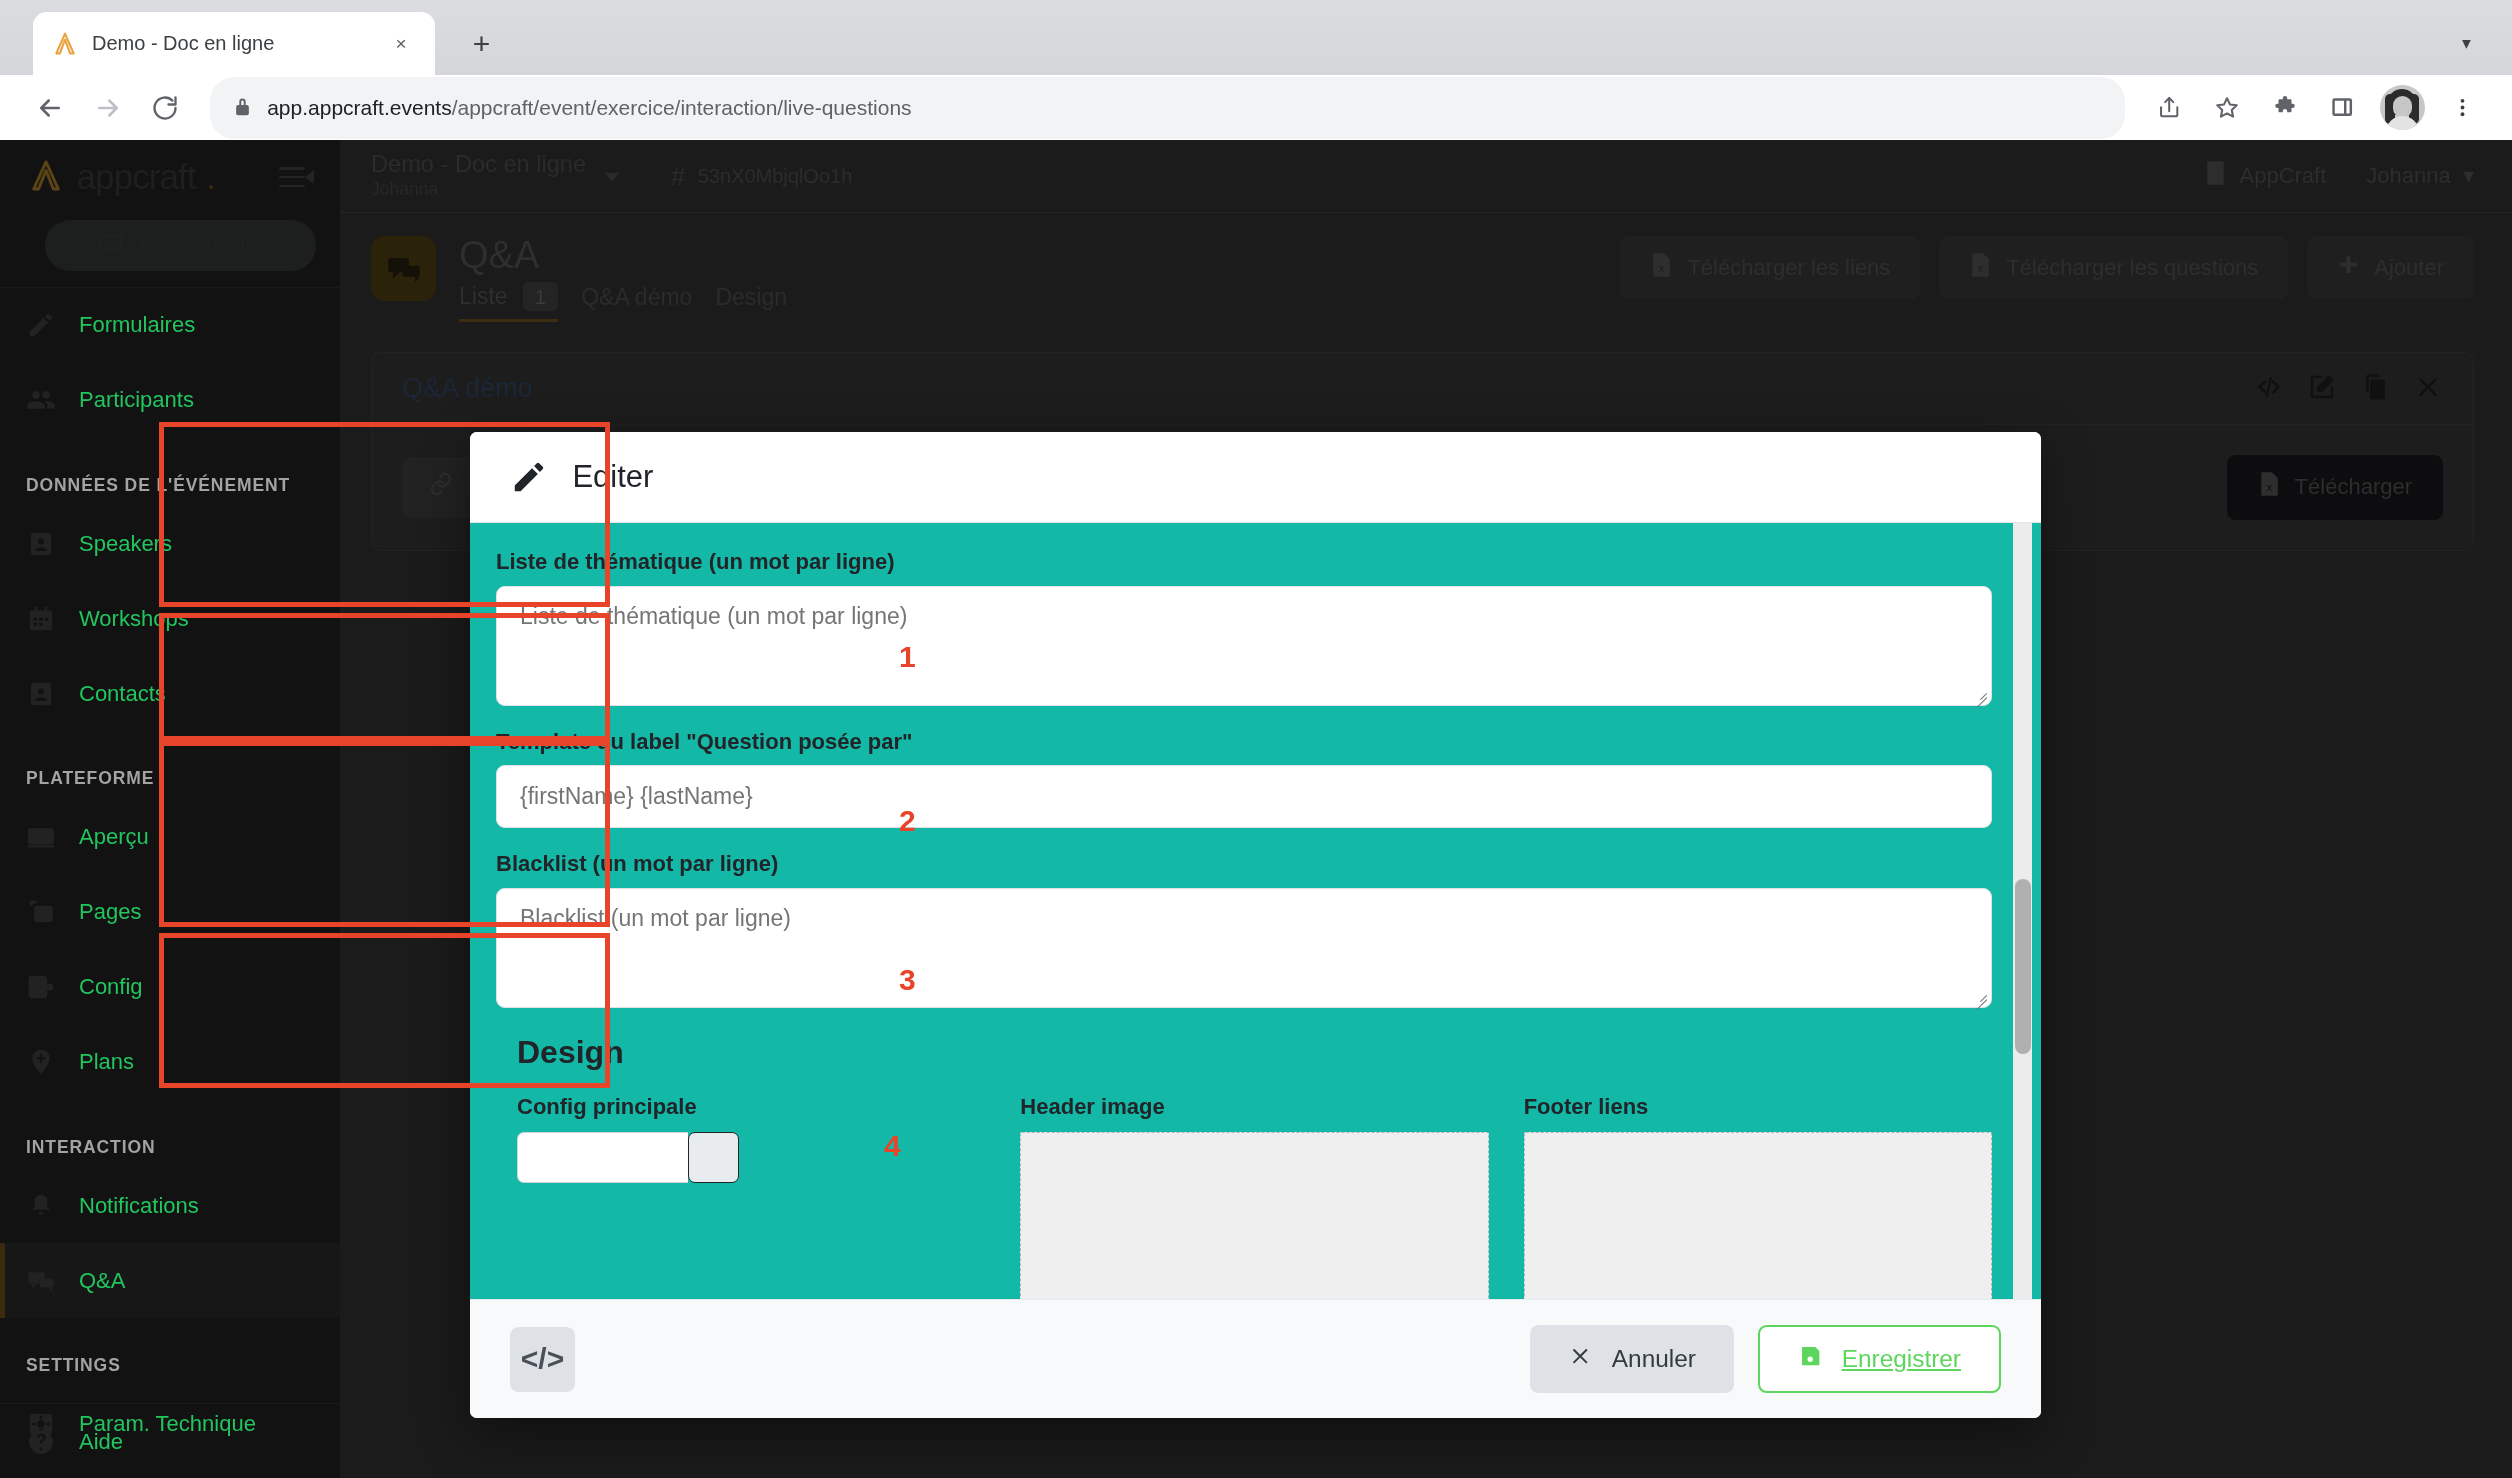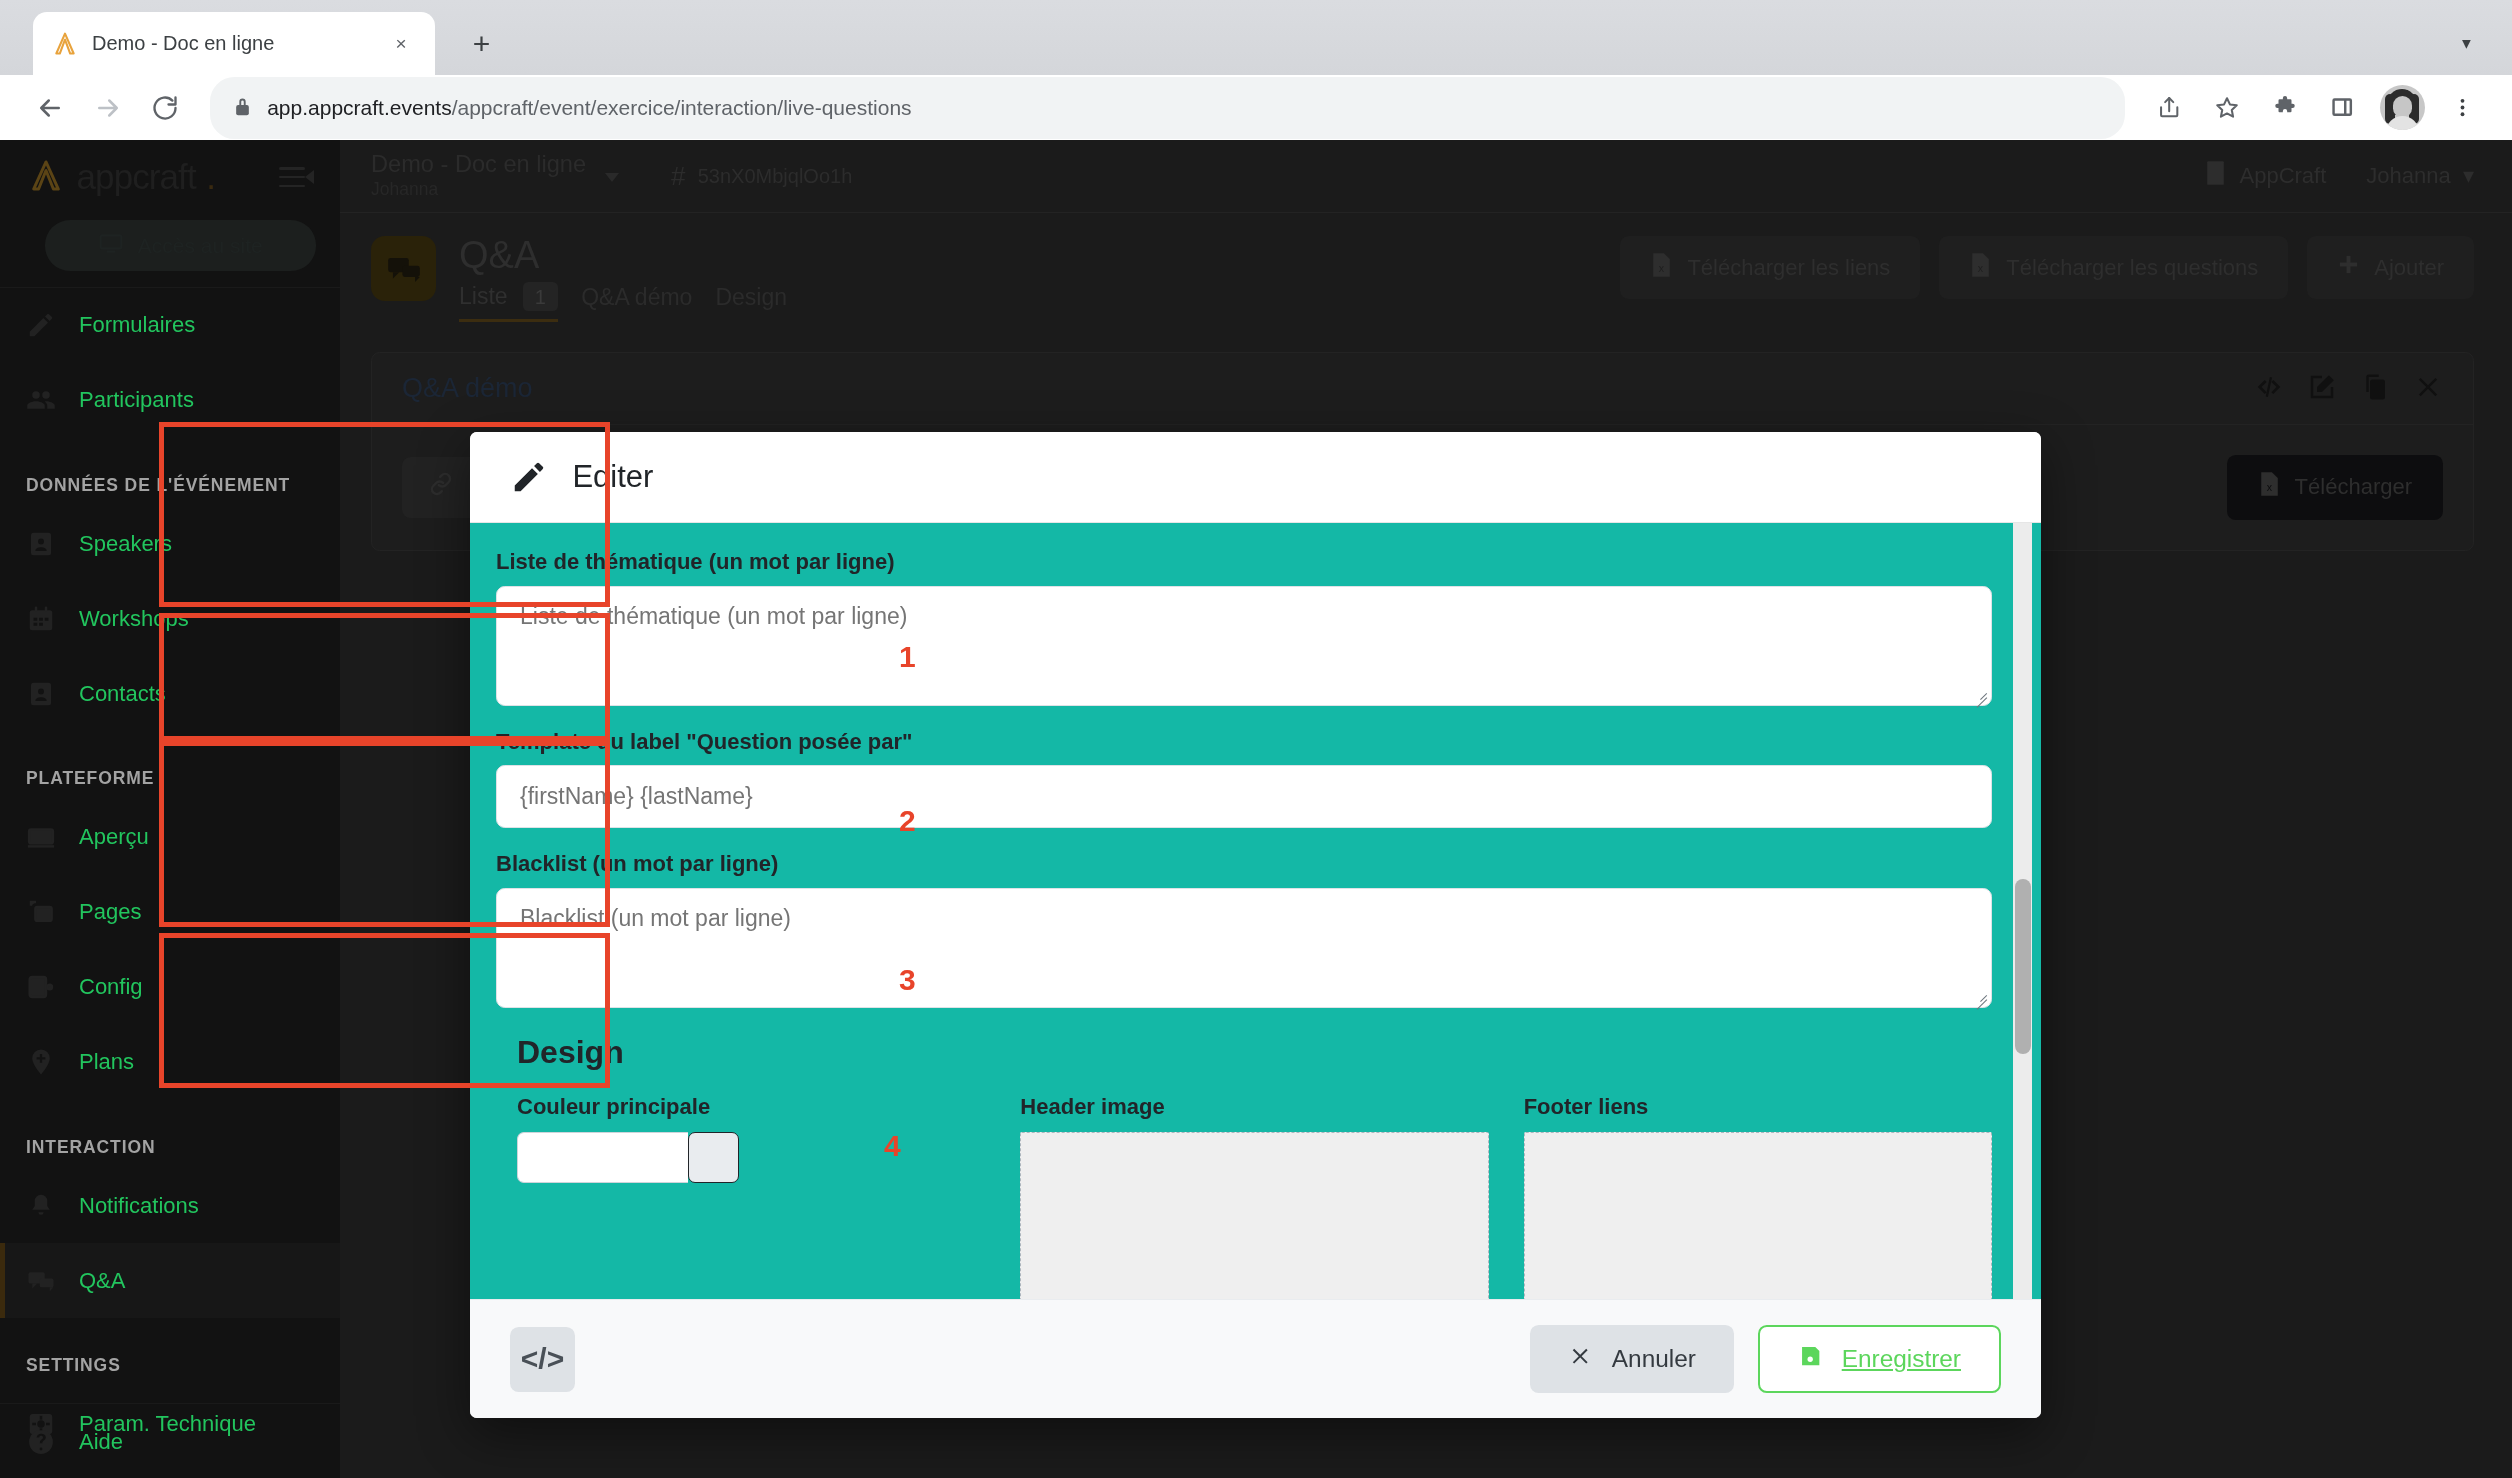--- a/index.html
+++ b/index.html
@@ -770,21 +770,21 @@
                   <i></i>
                   <i></i>
                 </span>
             </div>
           </div>
 
           <div>
             <div class="section-title">Design</div>
             <div class="design-grid">
               <div>
-                <div class="design-label">Couleur principale</div>
+                <div class="design-label">Config principale</div>
                 <div class="color-row">
                   <div class="color-input"></div>
                   <div class="color-swatch" style="background: rgb(233, 236, 239);"></div>
                 </div>
               </div>
               <div>
                 <div class="design-label">Header image</div>
                 <div class="dropzone"></div>
               </div>
               <div>

